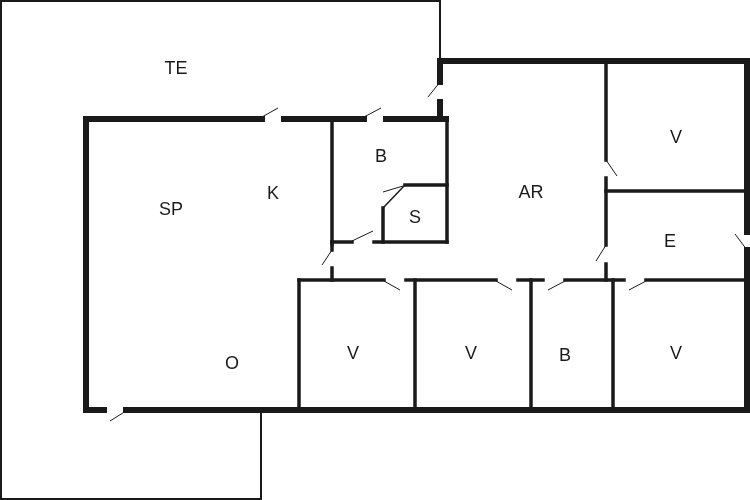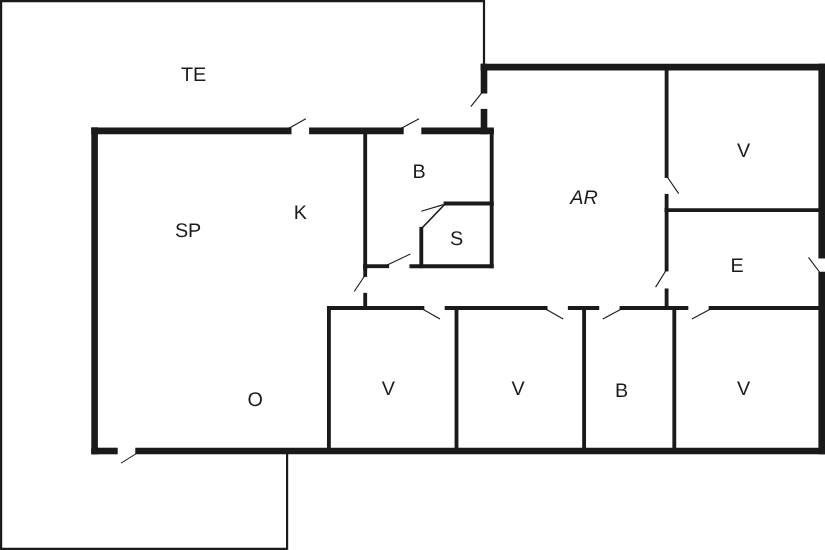--- a/index.html
+++ b/index.html
@@ -86,19 +86,19 @@
     <line x1="383" y1="208" x2="405" y2="185" stroke-width="1.5"></line>
   </g>
 </svg>
 
 <div class="label" style="left:140px;top:68px;margin-left:36px;">TE</div>
 <div class="label" style="left:171px;top:209px;">SP</div>
 <div class="label" style="left:273px;top:193px;">K</div>
 <div class="label" style="left:232px;top:363px;">O</div>
 <div class="label" style="left:381px;top:156px;">B</div>
 <div class="label" style="left:415px;top:217px;">S</div>
-<div class="label" style="left:531px;top:179px;font-style:italic;">AR</div>
+<div class="label" style="left:531px;top:192px;">AR</div>
 <div class="label" style="left:676px;top:137px;">V</div>
 <div class="label" style="left:670px;top:241px;">E</div>
 <div class="label" style="left:353px;top:353px;">V</div>
 <div class="label" style="left:471px;top:353px;">V</div>
 <div class="label" style="left:565px;top:355px;">B</div>
 <div class="label" style="left:676px;top:353px;">V</div>
 
 </body></html>

